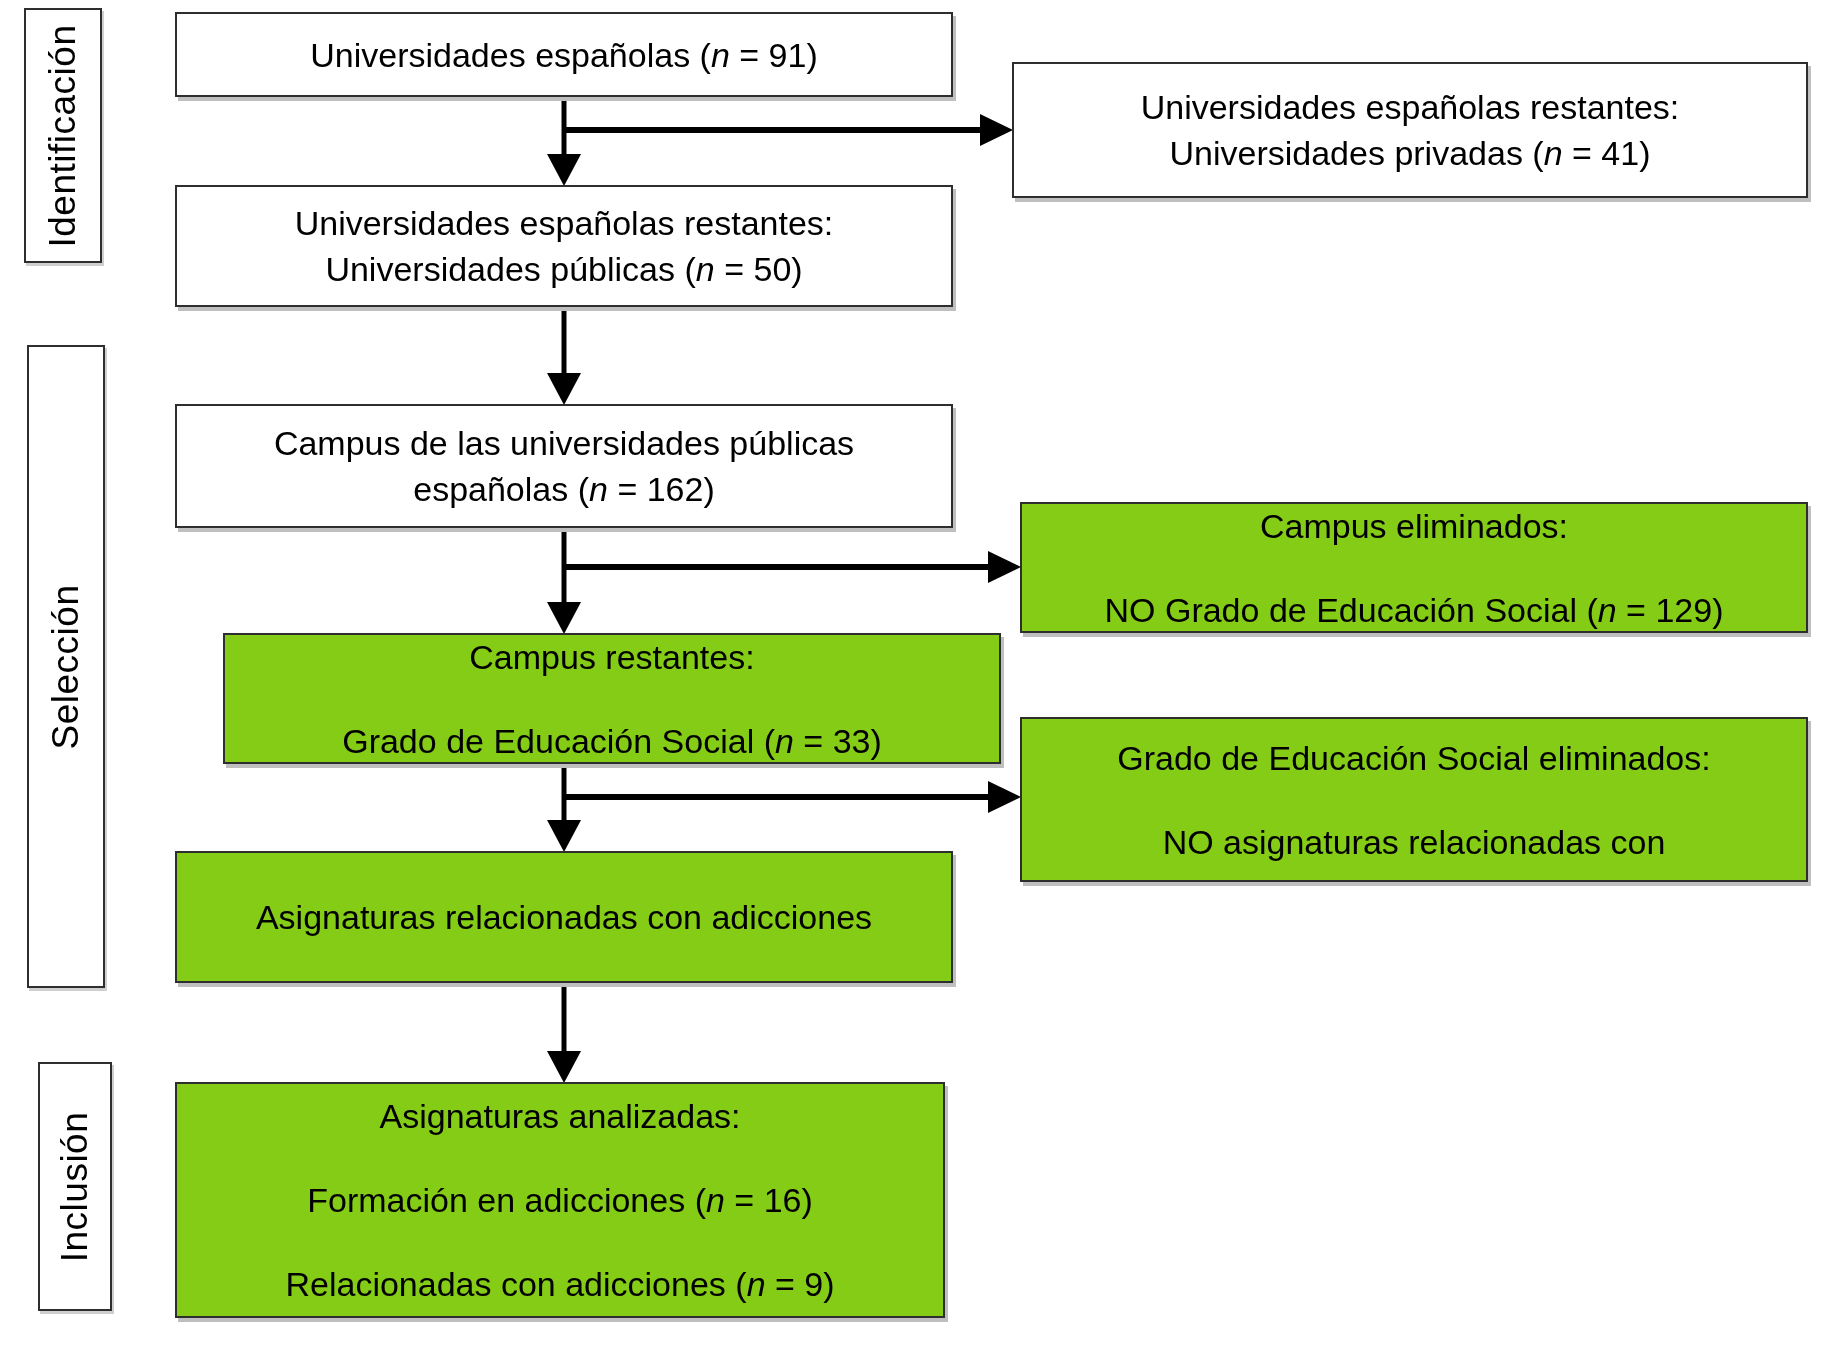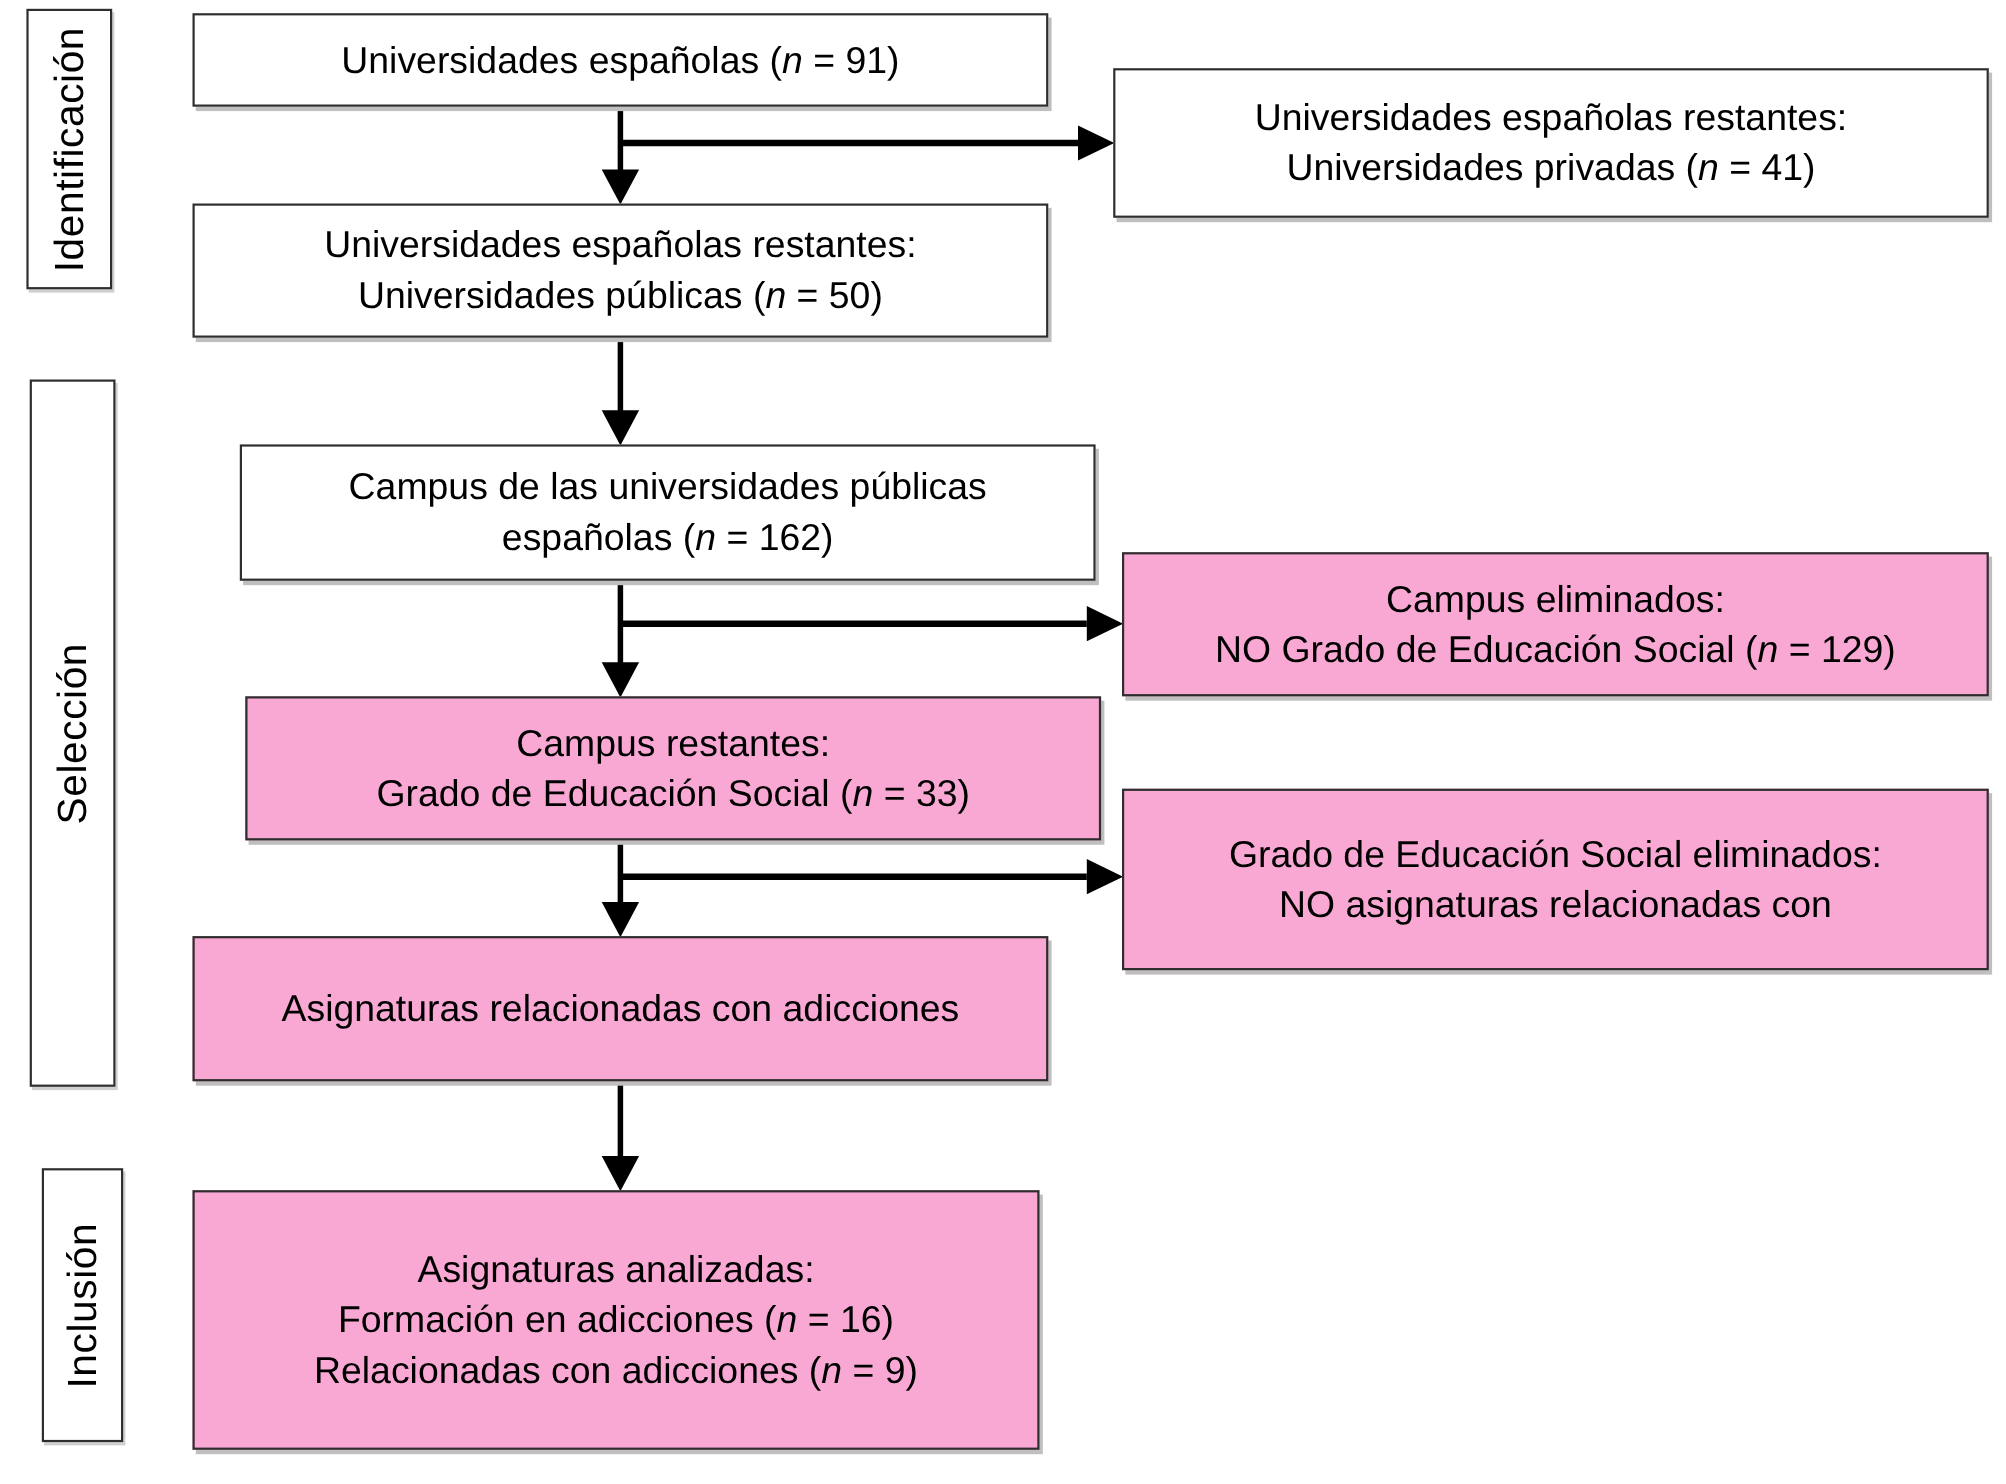--- a/index.html
+++ b/index.html
@@ -17,21 +17,21 @@
     background:#ffffff;
     border:2px solid #2e2e2e;
     box-shadow:3px 4px 0 #bfbfbf;
     display:flex;flex-direction:column;
     align-items:center;justify-content:center;
     text-align:left;
     font-size:34px;line-height:46px;
     box-sizing:border-box;
     padding:4px 10px;
   }
-  .fbox.gray{background:#f9a8d4;}
+  .fbox.gray{background:#84cc16;gap:38px;}
   .fbox .line{white-space:nowrap;}
   .fbox .line i{font-style:italic;}
   .stage{
     position:absolute;
     background:#ffffff;
     border:2px solid #2e2e2e;
     box-shadow:2px 3px 0 #cfcfcf;
     display:flex;align-items:center;justify-content:center;
     box-sizing:border-box;
   }
@@ -102,21 +102,21 @@
 
   <div class="fbox" style="left:175px;top:12px;width:778px;height:85px;">
     <div class="line">Universidades españolas (<i>n</i> = 91)</div>
   </div>
 
   <div class="fbox" style="left:175px;top:185px;width:778px;height:122px;">
     <div class="line">Universidades españolas restantes:</div>
     <div class="line">Universidades públicas (<i>n</i> = 50)</div>
   </div>
 
-  <div class="fbox" style="left:175px;top:404px;width:778px;height:124px;margin-left:43px;">
+  <div class="fbox" style="left:175px;top:404px;width:778px;height:124px;">
     <div class="line">Campus de las universidades públicas</div>
     <div class="line">españolas (<i>n</i> = 162)</div>
   </div>
 
   <div class="fbox gray" style="left:175px;top:633px;width:778px;height:131px;margin-left:48px;">
     <div class="line">Campus restantes:</div>
     <div class="line">Grado de Educación Social (<i>n</i> = 33)</div>
   </div>
 
   <div class="fbox gray" style="left:175px;top:851px;width:778px;height:132px;">

